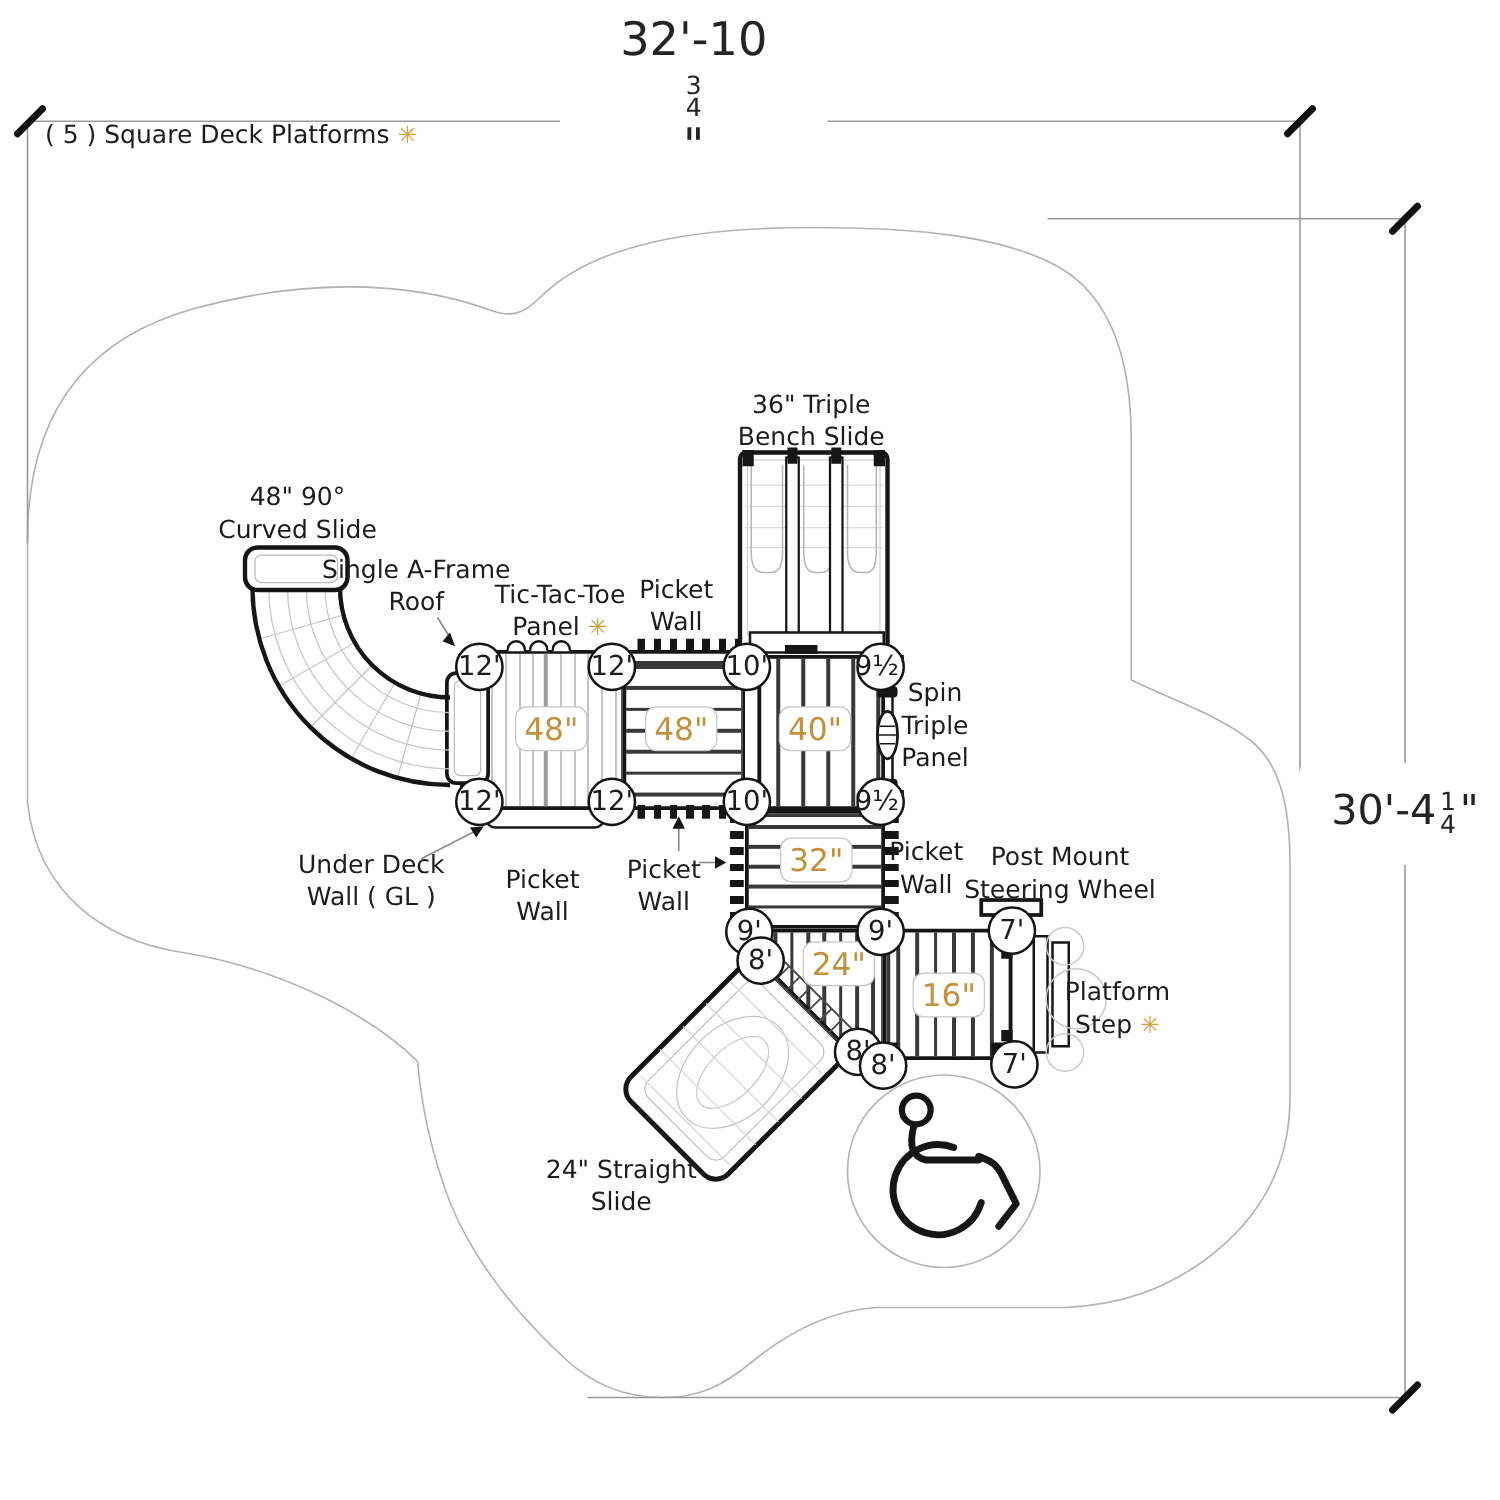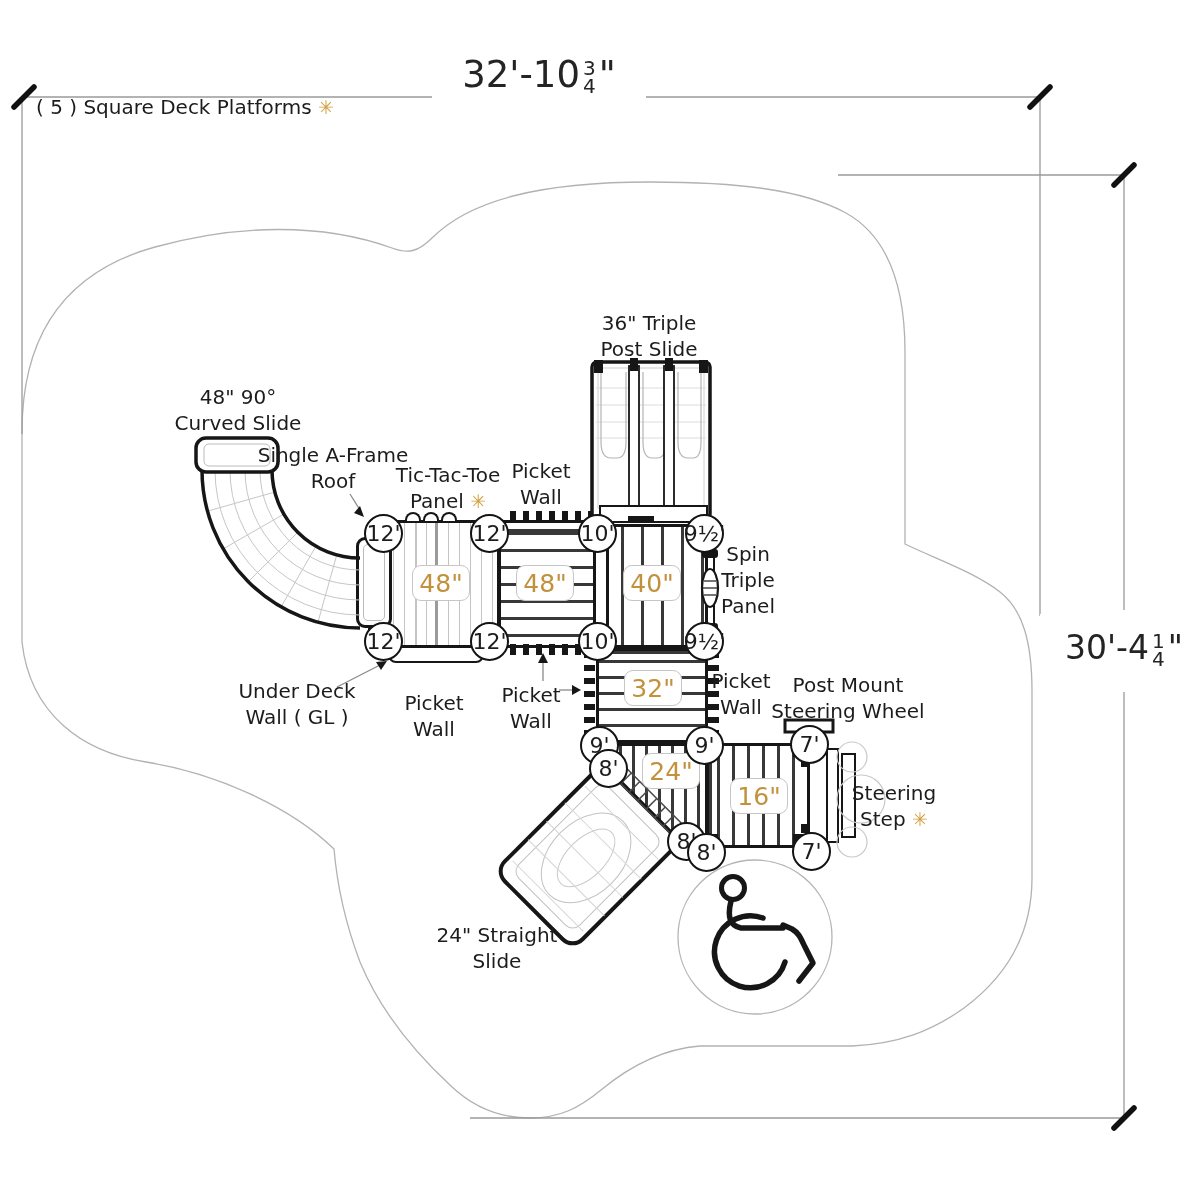--- a/index.html
+++ b/index.html
@@ -28,21 +28,21 @@
           font-size:22px;font-weight:500;z-index:6;box-sizing:border-box;}
   .hbox{position:absolute;width:58px;height:36px;border:1.5px solid #c6c6c6;border-radius:9px;background:#fff;
         color:#C2913C;display:flex;align-items:center;justify-content:center;font-size:25px;z-index:5;box-sizing:border-box;}
   .lbl{position:absolute;text-align:center;font-size:20px;line-height:26px;z-index:7;
        white-space:nowrap;transform:translateX(-50%);}
   .lbl .ln{display:block;}
   .ast{color:#D2A040;font-size:19px;}
   .notes{position:absolute;left:36px;top:92px;font-size:20px;line-height:30px;z-index:7;white-space:nowrap;}
   .dimtext{position:absolute;display:flex;align-items:center;justify-content:center;background:#fff;
            color:#242424;z-index:6;gap:3px;}
-  #dim-top{left:432px;top:42px;width:214px;height:64px;font-size:37px;}
+  #dim-top{left:448px;top:42px;width:214px;height:64px;font-size:37px;flex-direction:column;}
   #dim-right{left:1040px;top:614px;width:168px;height:66px;font-size:33px;}
   .frac{display:inline-flex;flex-direction:column;align-items:center;font-size:20px;line-height:18px;transform:translateY(3px);}
 </style>
 </head>
 <body>
 
 <div id="stage">
 
   <svg id="bgsvg" width="1200" height="1200" viewBox="0 0 1200 1200">
 
@@ -277,21 +277,21 @@
     <span>30'-4</span>
     <span class="frac">
       <span>1</span>
         <span>4</span>
     </span>
     <span>"</span>
   </div>
 
   <div class="lbl" style="left:649px;top:310px;">
     <span class="ln">36" Triple</span>
-      <span class="ln">Post Slide</span>
+      <span class="ln">Bench Slide</span>
   </div>
   <div class="lbl" style="left:238px;top:384px;">
     <span class="ln">48" 90°</span>
       <span class="ln">Curved Slide</span>
   </div>
   <div class="lbl" style="left:333px;top:442px;">
     <span class="ln">Single A-Frame</span>
       <span class="ln">Roof</span>
   </div>
   <div class="lbl" style="left:448px;top:462px;">
@@ -321,21 +321,21 @@
   </div>
   <div class="lbl" style="left:741px;top:668px;">
     <span class="ln">Picket</span>
       <span class="ln">Wall</span>
   </div>
   <div class="lbl" style="left:848px;top:672px;">
     <span class="ln">Post Mount</span>
       <span class="ln">Steering Wheel</span>
   </div>
   <div class="lbl" style="left:894px;top:780px;">
-    <span class="ln">Steering</span>
+    <span class="ln">Platform</span>
     <span class="ln"><span>Step</span> <span class="ast">✳</span></span>
   </div>
   <div class="lbl" style="left:497px;top:922px;">
     <span class="ln">24" Straight</span>
       <span class="ln">Slide</span>
   </div>
 
 </div>
 
 </body></html>

